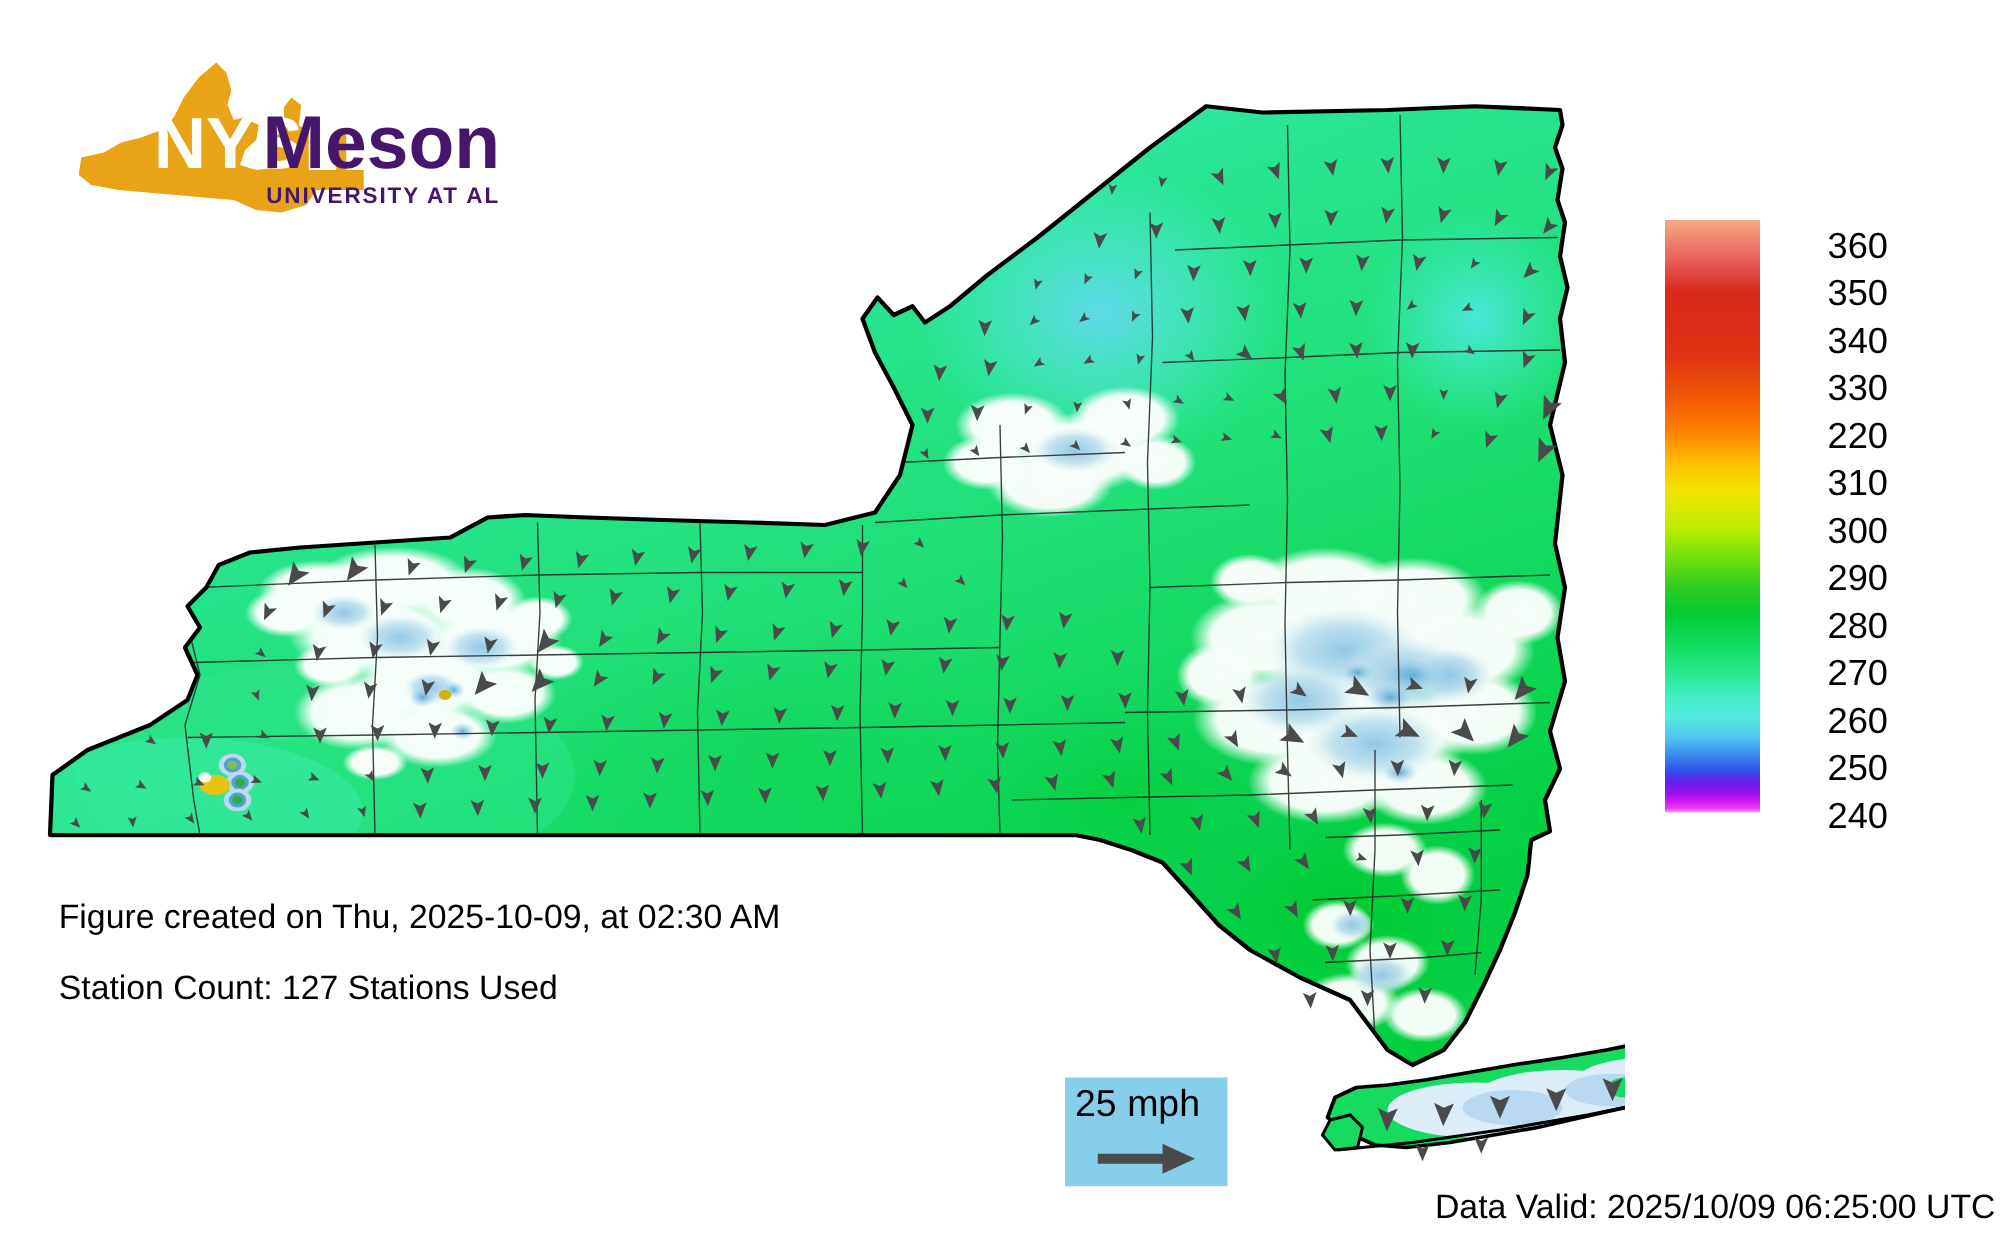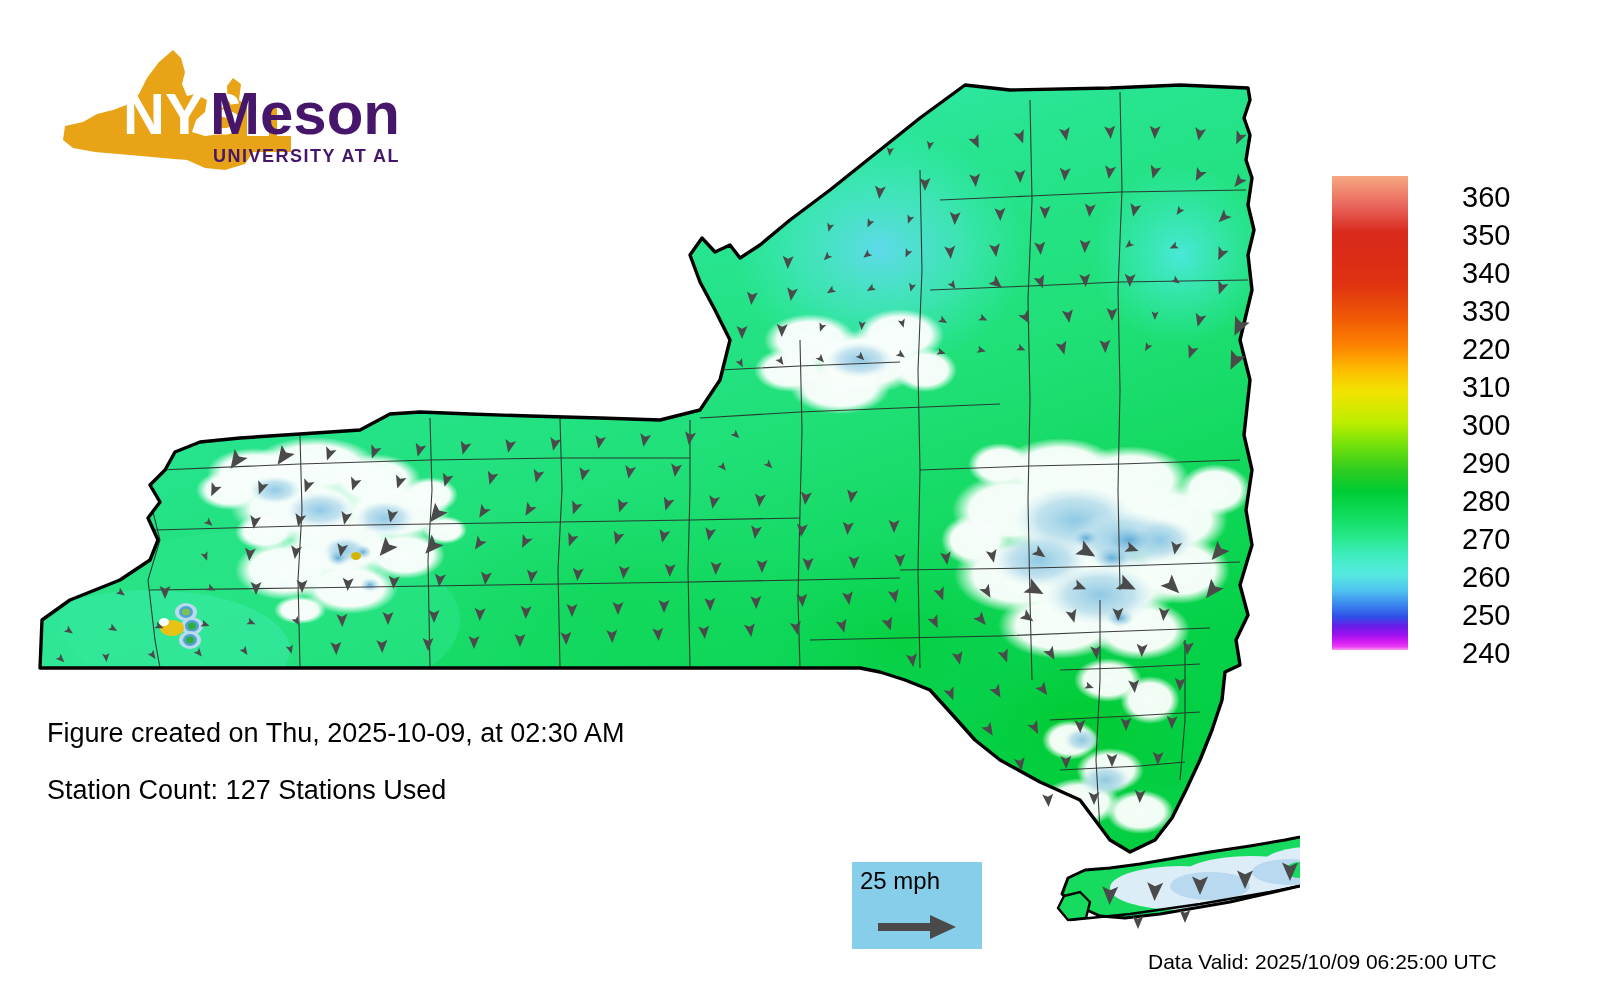--- a/index.html
+++ b/index.html
@@ -42,29 +42,29 @@
     white-space:nowrap;margin-bottom:26px;
   }
 
   
   #wind-legend{
     position:absolute;left:852px;top:862px;width:130px;height:87px;
     background:#87CEEB;
   }
   #wind-legend .wl-label{
     position:absolute;left:8px;top:5px;
-    font-size:24px;color:#000000;white-space:nowrap;
+    font-size:30px;color:#000000;white-space:nowrap;
     font-family:"Liberation Sans", sans-serif;
   }
   #wind-legend .wl-arrow{position:absolute;left:26px;top:52px;}
 
   
   #data-valid{
     position:absolute;left:1148px;top:950px;
-    font-size:21px;color:#000000;white-space:nowrap;
+    font-size:27px;color:#000000;white-space:nowrap;
     font-family:"Liberation Sans", sans-serif;
   }
 </style>
 </head>
 <body>
 
 <div id="stage">
 
   <div id="logo">
     <svg width="345" height="130" viewBox="0 0 345 130" xmlns="http://www.w3.org/2000/svg">

